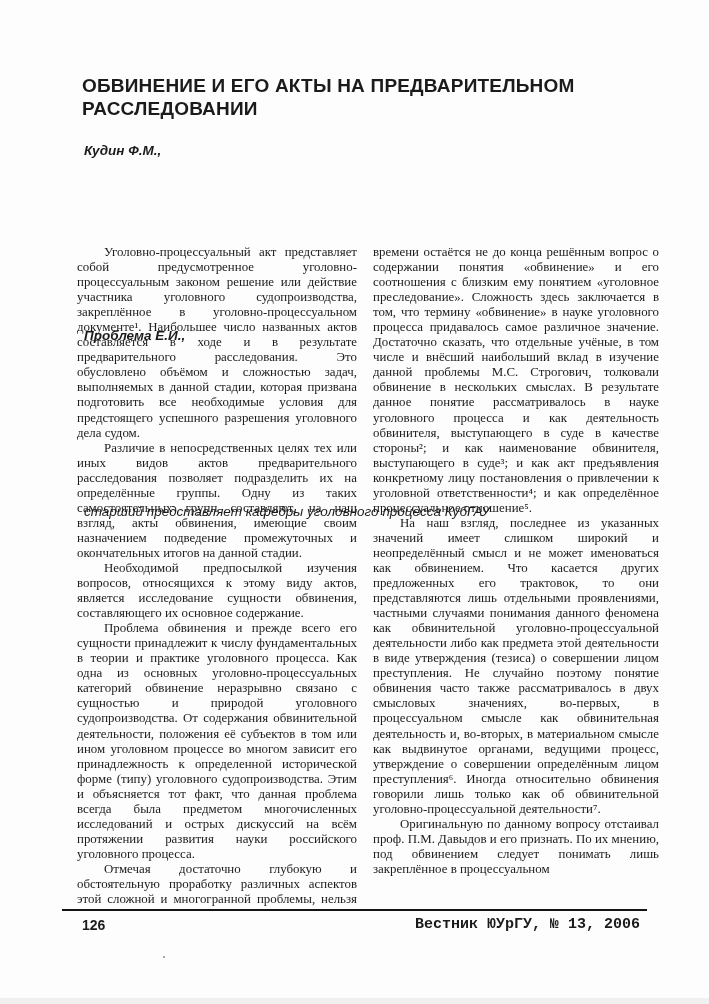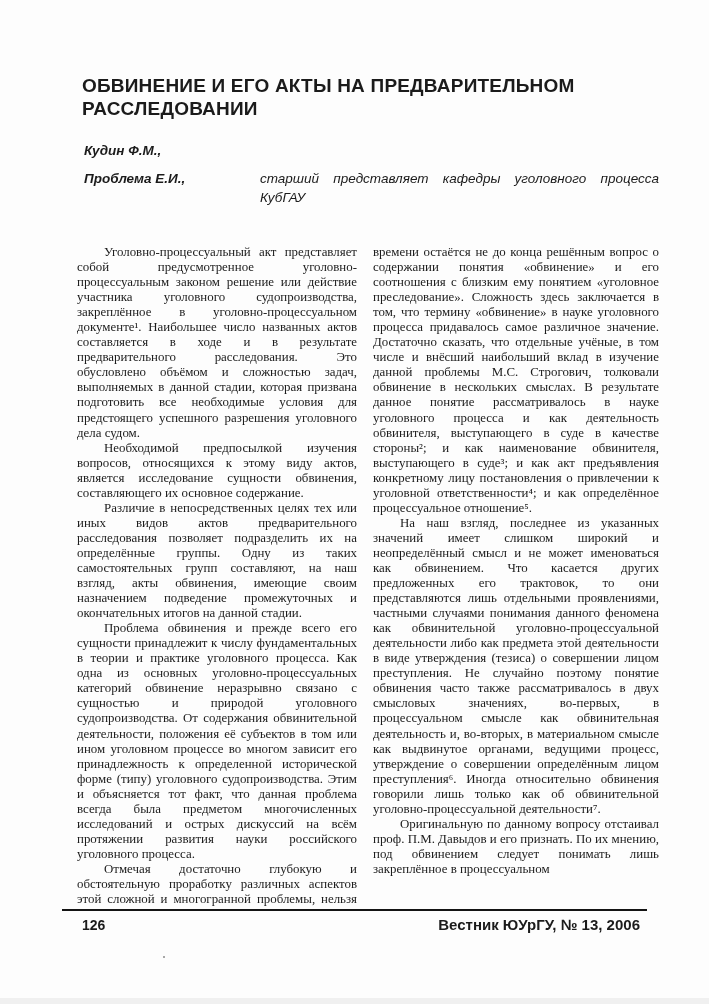--- a/index.html
+++ b/index.html
@@ -14,21 +14,21 @@
   .page-title {
     position: absolute; left: 82px; top: 74px; width: 560px;
     font-family: "Liberation Sans", sans-serif;
     font-weight: bold; font-size: 19px; line-height: 23px; letter-spacing: 0.2px;
   }
   .authors {
     position: absolute; left: 84px; top: 141px; width: 575px;
     font-family: "Liberation Sans", sans-serif;
     font-style: italic; font-size: 13.5px; line-height: 19px;
   }
-  .author-row { display: flex; margin-bottom: 9px; }
+  .author-row { display: flex; margin-bottom: 9px; flex-direction: column; }
   .author-name { flex: 0 0 176px; width: 176px; font-weight: bold; }
   .author-affiliation { flex: 1; text-align: justify; }
   .body-columns {
     position: absolute; left: 77px; top: 245px; width: 582px; height: 664px;
     display: flex; gap: 16px; overflow: hidden;
     font-family: "Liberation Serif", "DejaVu Serif", serif;
     font-size: 12.9px; line-height: 15.05px; text-align: justify;
   }
   .column { overflow: hidden; }
   .column-left  { width: 280px; flex: 0 0 280px; }
@@ -38,21 +38,21 @@
   .footer-rule {
     position: absolute; left: 62px; top: 909px; width: 585px; height: 2px;
     background: var(--rule, #141414);
   }
   .page-number {
     position: absolute; left: 82px; top: 917px;
     font-family: "Liberation Sans", sans-serif; font-weight: bold; font-size: 14px;
   }
   .journal-ref {
     position: absolute; top: 916px; right: 69px;
-    font-family: Liberation Sans, sans-serif; font-weight: bold; font-size: 15px;
+    font-family: Liberation Mono, monospace; font-weight: bold; font-size: 15px;
   }
   .scan-speck {
     position: absolute; left: 163px; top: 956px; width: 2px; height: 2px;
     background: #8a8a8a; border-radius: 50%;
   }
   .scan-edge-bottom {
     position: absolute; left: 0; bottom: 0; width: 100%; height: 6px;
     background: #f0f0f0;
   }
 </style>
@@ -71,22 +71,22 @@
       <div class="author-row">
       <span class="author-name">Проблема Е.И.,</span>
       <span class="author-affiliation">старший представляет кафедры уголовного процесса КубГАУ</span>
     </div>
     </div>
 
   <div class="body-columns">
     <div class="column column-left">
 
     <p class="para">Уголовно-процессуальный акт представляет собой предусмотренное уголовно-процессуальным законом решение или действие участника уголовного судопроизводства, закреплённое в уголовно-процессуальном документе¹. Наибольшее число названных актов составляется в ходе и в результате предварительного расследования. Это обусловлено объёмом и сложностью задач, выполняемых в данной стадии, которая призвана подготовить все необходимые условия для предстоящего успешного разрешения уголовного дела судом.</p>
+        <p class="para">Различие в непосредственных целях тех или иных видов актов предварительного расследования позволяет подразделить их на определённые группы. Одну из таких самостоятельных групп составляют, на наш взгляд, акты обвинения, имеющие своим назначением подведение промежуточных и окончательных итогов на данной стадии.</p>
         <p class="para">Необходимой предпосылкой изучения вопросов, относящихся к этому виду актов, является исследование сущности обвинения, составляющего их основное содержание.</p>
-        <p class="para">Различие в непосредственных целях тех или иных видов актов предварительного расследования позволяет подразделить их на определённые группы. Одну из таких самостоятельных групп составляют, на наш взгляд, акты обвинения, имеющие своим назначением подведение промежуточных и окончательных итогов на данной стадии.</p>
         <p class="para">Проблема обвинения и прежде всего его сущности принадлежит к числу фундаментальных в теории и практике уголовного процесса. Как одна из основных уголовно-процессуальных категорий обвинение неразрывно связано с сущностью и природой уголовного судопроизводства. От содержания обвинительной деятельности, положения её субъектов в том или ином уголовном процессе во многом зависит его принадлежность к определенной исторической форме (типу) уголовного судопроизводства. Этим и объясняется тот факт, что данная проблема всегда была предметом многочисленных исследований и острых дискуссий на всём протяжении развития науки российского уголовного процесса.</p>
         <p class="para">Отмечая достаточно глубокую и обстоятельную проработку различных аспектов этой сложной и многогранной проблемы, нельзя вместе с тем не признать, что до настоящего</p>
       </div>
     <div class="column column-right">
 
     <p class="para no-indent">времени остаётся не до конца решённым вопрос о содержании понятия «обвинение» и его соотношения с близким ему понятием «уголовное преследование». Сложность здесь заключается в том, что термину «обвинение» в науке уголовного процесса придавалось самое различное значение. Достаточно сказать, что отдельные учёные, в том числе и внёсший наибольший вклад в изучение данной проблемы М.С. Строгович, толковали обвинение в нескольких смыслах. В результате данное понятие рассматривалось в науке уголовного процесса и как деятельность обвинителя, выступающего в суде в качестве стороны²; и как наименование обвинителя, выступающего в суде³; и как акт предъявления конкретному лицу постановления о привлечении к уголовной ответственности⁴; и как определённое процессуальное отношение⁵.</p>
         <p class="para">На наш взгляд, последнее из указанных значений имеет слишком широкий и неопределённый смысл и не может именоваться как обвинением. Что касается других предложенных его трактовок, то они представляются лишь отдельными проявлениями, частными случаями понимания данного феномена как обвинительной уголовно-процессуальной деятельности либо как предмета этой деятельности в виде утверждения (тезиса) о совершении лицом преступления. Не случайно поэтому понятие обвинения часто также рассматривалось в двух смысловых значениях, во-первых, в процессуальном смысле как обвинительная деятельность и, во-вторых, в материальном смысле как выдвинутое органами, ведущими процесс, утверждение о совершении определённым лицом преступления⁶. Иногда относительно обвинения говорили лишь только как об обвинительной уголовно-процессуальной деятельности⁷.</p>
         <p class="para">Оригинальную по данному вопросу отстаивал проф. П.М. Давыдов и его признать. По их мнению, под обвинением следует понимать лишь закреплённое в процессуальном</p>
       </div>
   </div>

